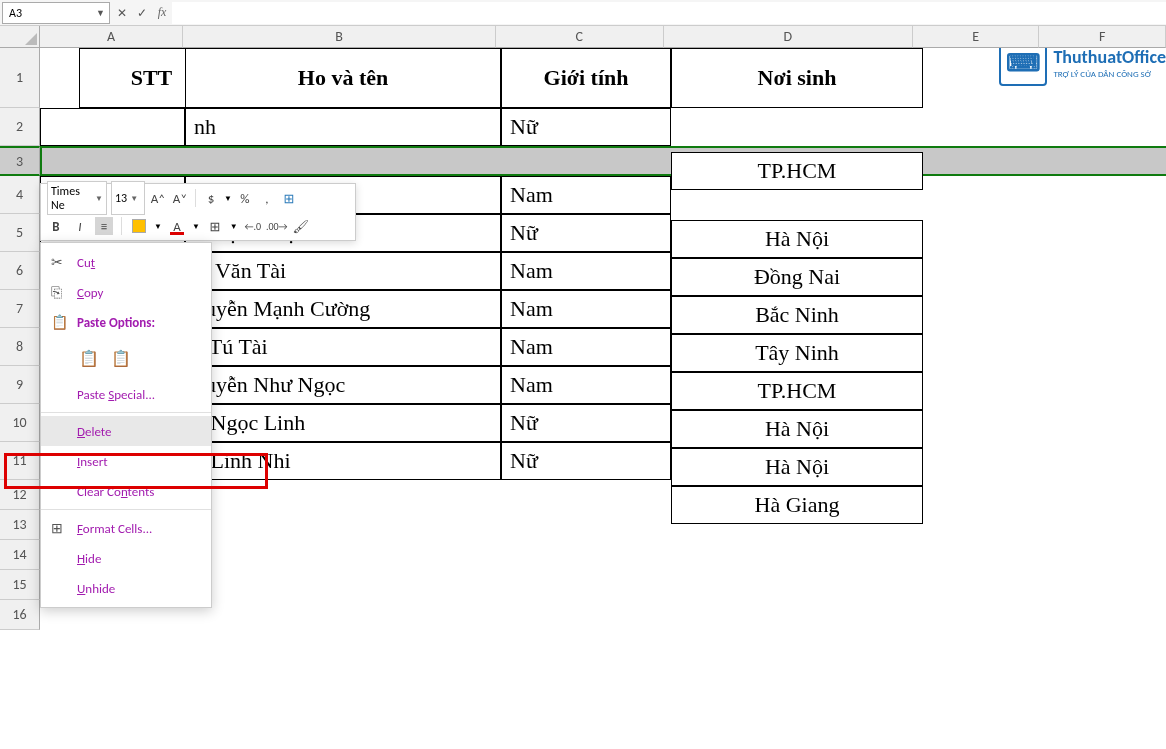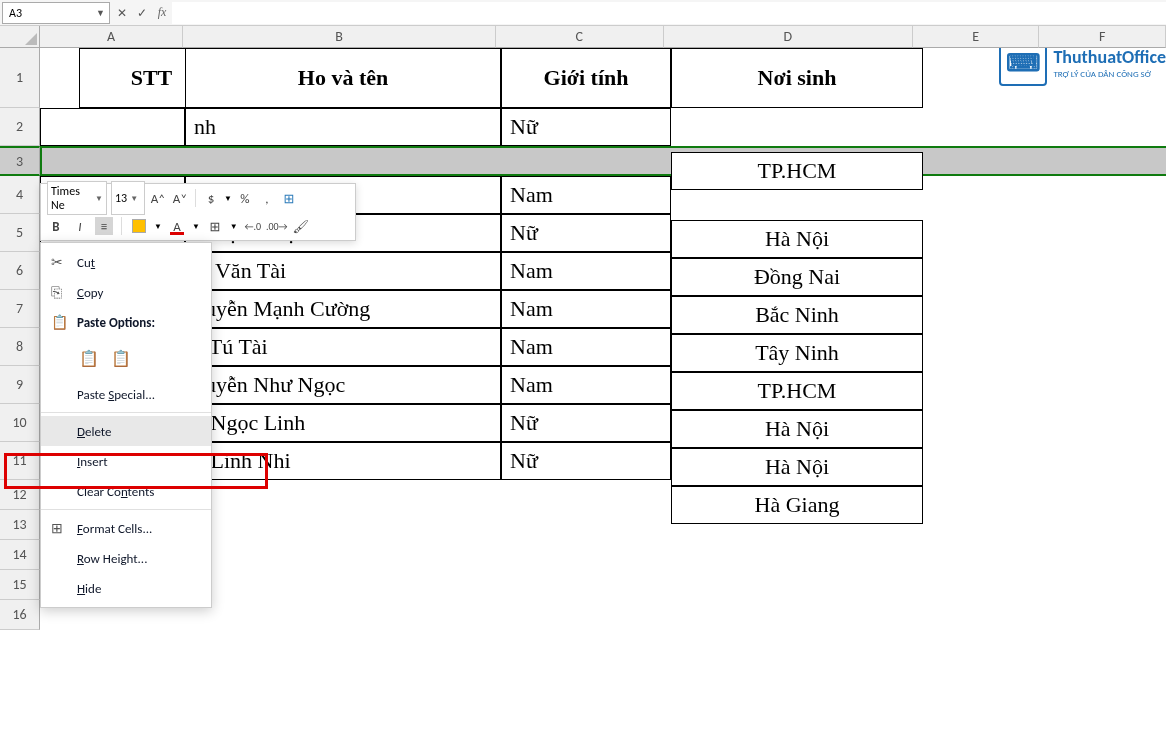--- a/index.html
+++ b/index.html
@@ -40,21 +40,21 @@
 .mini-in .dd { font-size:8px; margin-left:3px; color:#666; }
 .mini-ic { width:18px; height:18px; display:flex; align-items:center; justify-content:center; font-size:13px; color:#444; cursor:pointer; }
 .mini-sep { width:1px; height:18px; background:#ddd; margin:0 2px; }
 .fill-sw { width:14px; height:14px; background:#ffc000; border:1px solid #aaa; }
 .font-sw { width:14px; height:3px; background:#d00; margin-top:12px; }
 
 .ctx-menu { position:absolute; left:40px; top:242px; width:172px; background:#fff; border:1px solid #ccc; box-shadow:0 3px 12px rgba(0,0,0,.2); font-size:13px; padding:4px 0; }
 .ctx-item { height:30px; display:flex; align-items:center; padding-left:36px; position:relative; cursor:pointer; }
 .ctx-item.hl { background:#e8e8e8; }
 .ctx-ic { position:absolute; left:10px; font-size:14px; color:#555; }
-.ctx-lbl { color:#0f172a; }
+.ctx-lbl { color:#a21caf; }
 .ctx-u { text-decoration:underline; }
 .ctx-sep { height:1px; background:#e0e0e0; margin:3px 0; }
 .ctx-paste { height:42px; display:flex; align-items:center; padding-left:36px; gap:8px; }
 .paste-ic { width:24px; height:24px; display:flex; align-items:center; justify-content:center; font-size:16px; color:#555; border:1px solid transparent; cursor:pointer; }
 .mark { position:absolute; border:3px solid #d00; pointer-events:none; }
 </style>
 </head>
 <body>
 
 <div class="top-bar">
@@ -215,20 +215,20 @@
     </div>
   <div class="ctx-item">
       <span class="ctx-lbl">Clear Co<span class="ctx-u">n</span>tents</span>
     </div>
   <div class="ctx-sep"></div>
   <div class="ctx-item">
       <span class="ctx-ic">⊞</span>
       <span class="ctx-lbl"><span class="ctx-u">F</span>ormat Cells...</span>
     </div>
   <div class="ctx-item">
-      <span class="ctx-lbl"><span class="ctx-u">R</span>ow Height...</span>
-    </div>
-  <div class="ctx-item">
       <span class="ctx-lbl"><span class="ctx-u">H</span>ide</span>
     </div>
+  <div class="ctx-item">
+      <span class="ctx-lbl"><span class="ctx-u">U</span>nhide</span>
+    </div>
 </div>
 
 <div class="mark" style="left:4px; top:453px; width:264px; height:36px;"></div>
 
 </body></html>

